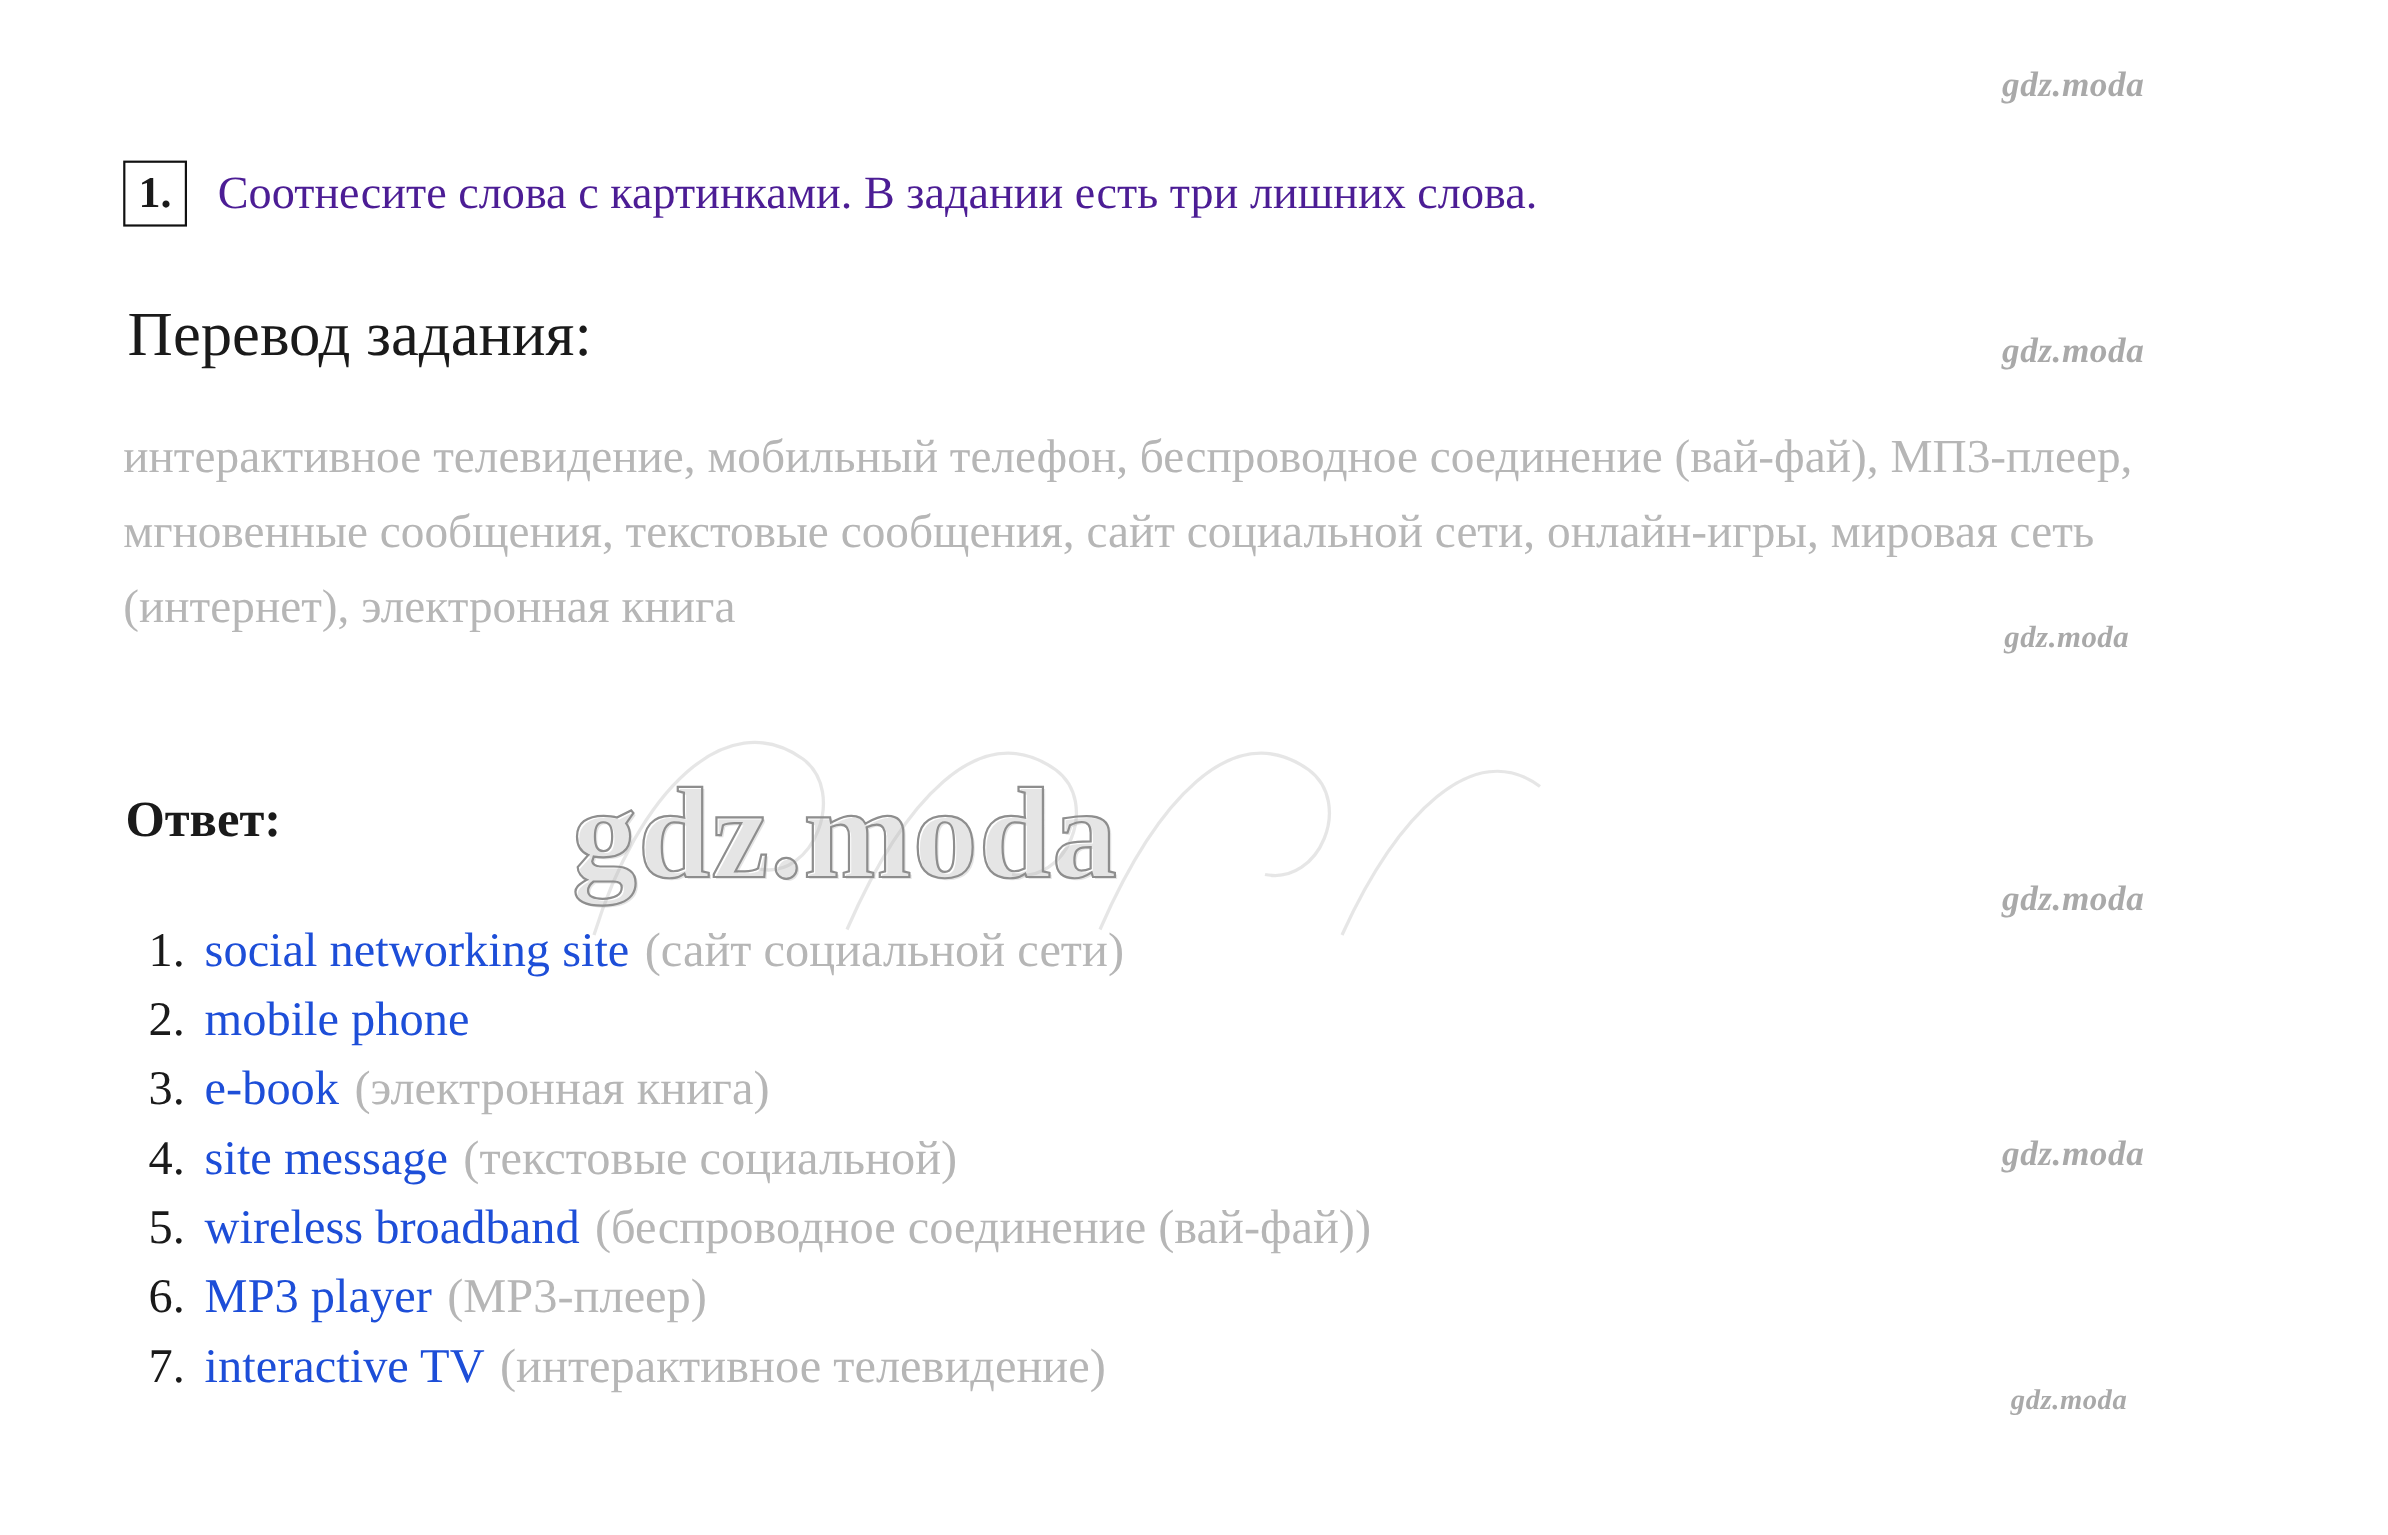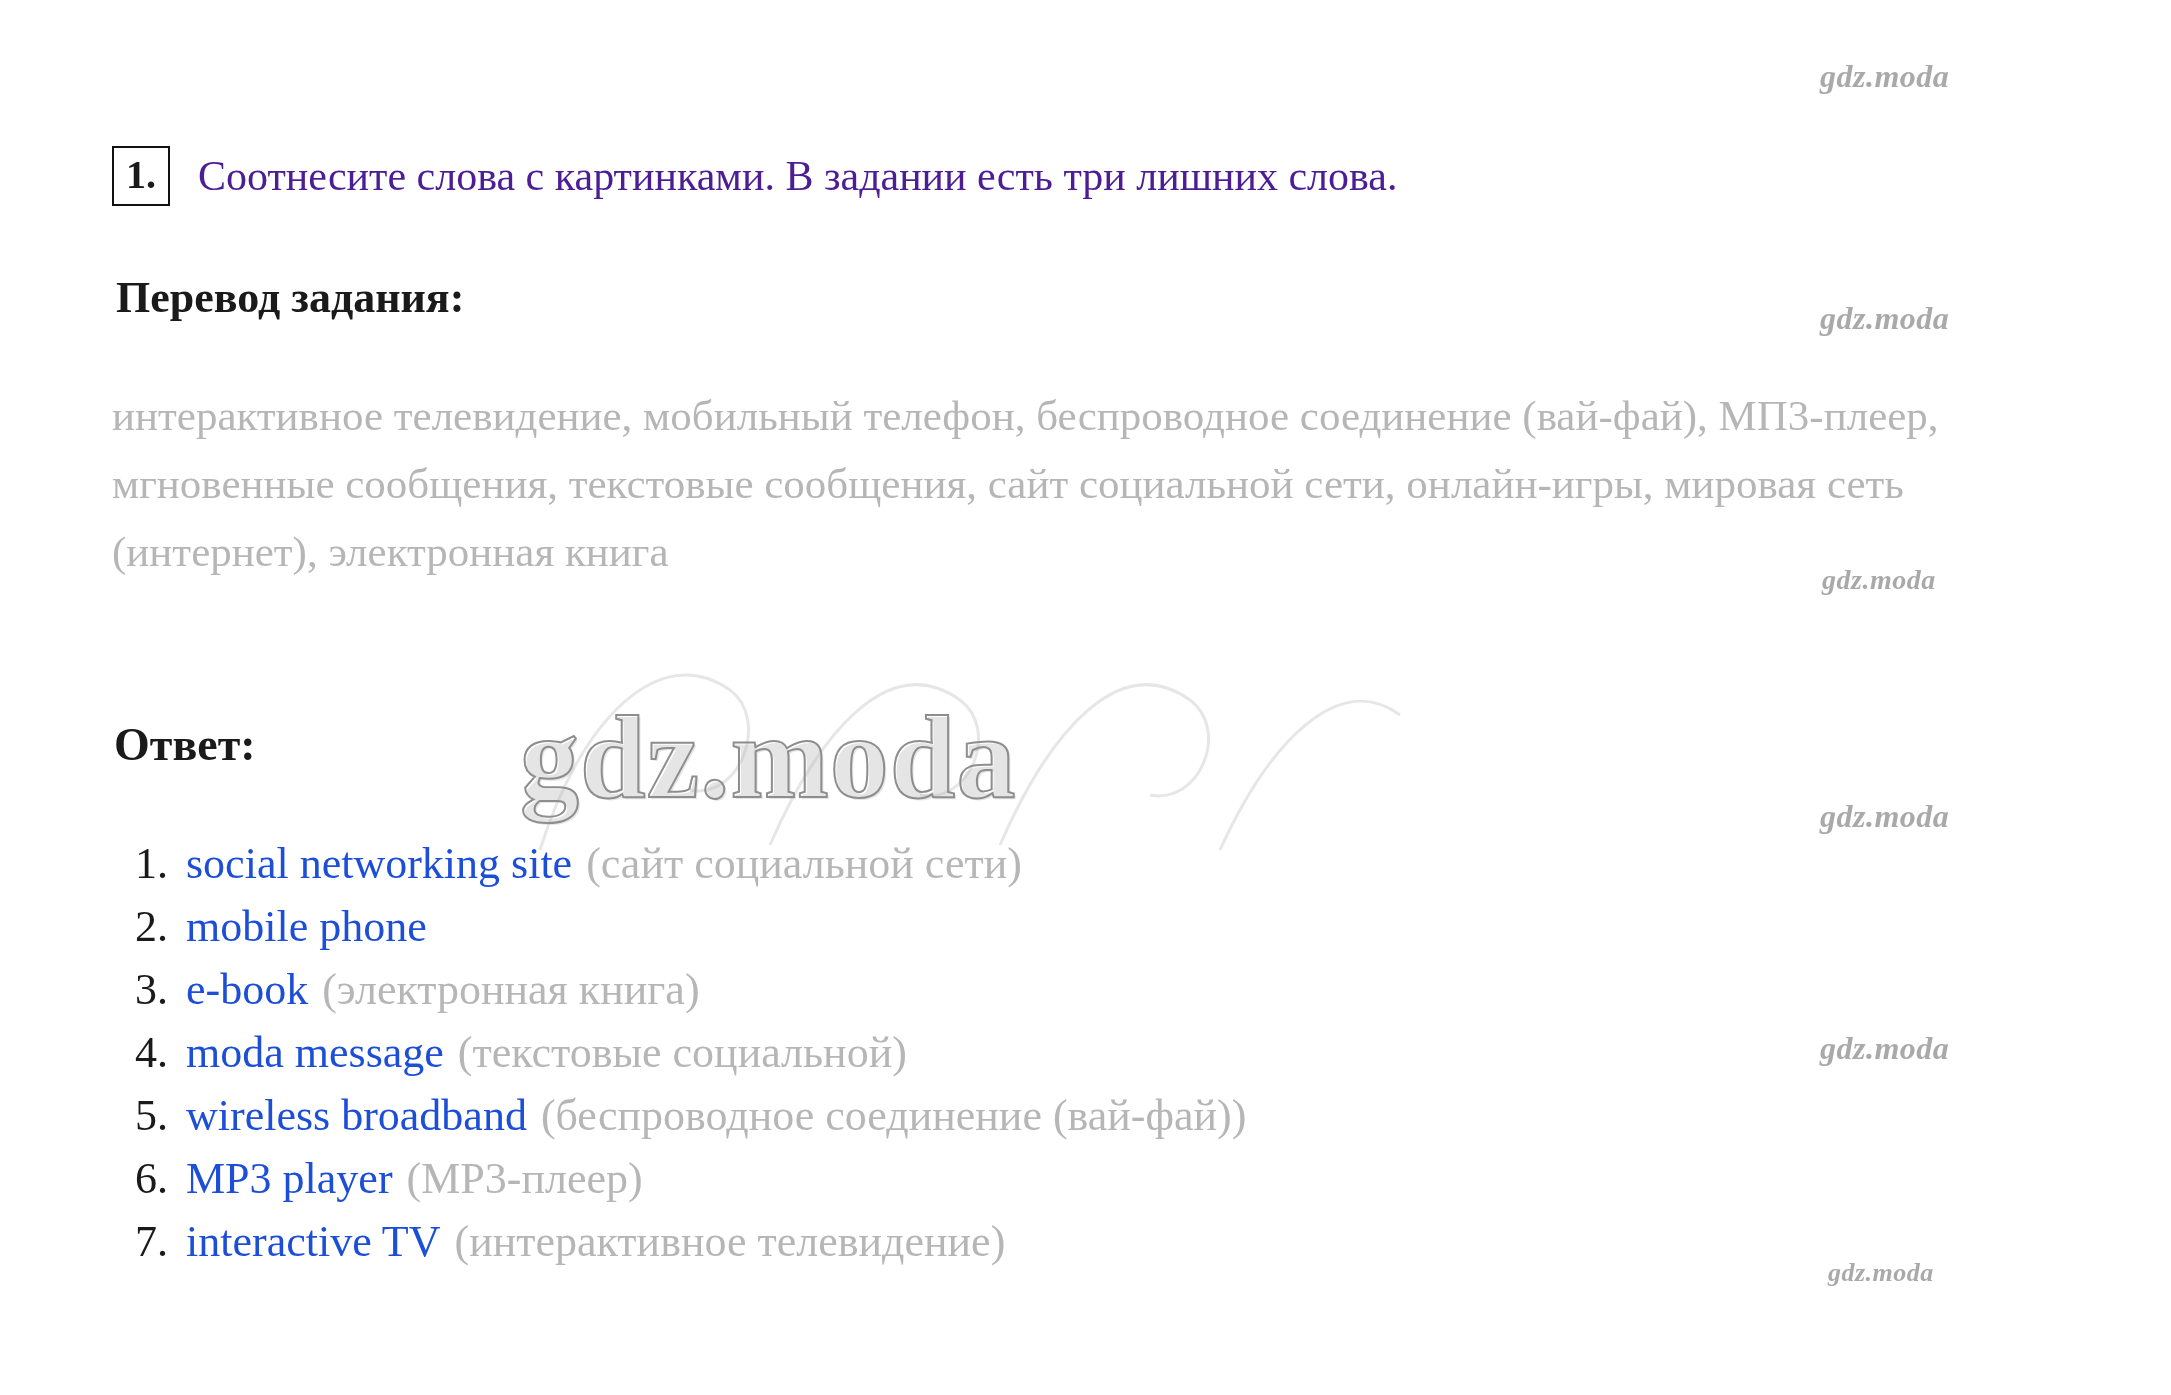--- a/index.html
+++ b/index.html
@@ -57,22 +57,22 @@
     line-height: 1.05;
     white-space: nowrap;
     padding-top: 8px;
   }
 
   
   .subtitle {
     position: absolute;
     left: 116px;
     top: 272px;
-    font-size: 44px;
-    font-weight: bold;
+    font-size: 57px;
+    font-weight: normal;
     white-space: nowrap;
   }
 
   
   .translation {
     position: absolute;
     left: 112px;
     top: 382px;
     width: 1900px;
     font-size: 43px;
@@ -206,21 +206,21 @@
       <span class="answer-index">2.</span>
       <span class="answer-en">mobile phone</span>
     </div>
     <div class="answer-item">
       <span class="answer-index">3.</span>
       <span class="answer-en">e-book</span>
       <span class="answer-ru">(электронная книга)</span>
     </div>
     <div class="answer-item">
       <span class="answer-index">4.</span>
-      <span class="answer-en">moda message</span>
+      <span class="answer-en">site message</span>
       <span class="answer-ru">(текстовые социальной)</span>
     </div>
     <div class="answer-item">
       <span class="answer-index">5.</span>
       <span class="answer-en">wireless broadband</span>
       <span class="answer-ru">(беспроводное соединение (вай-фай))</span>
     </div>
     <div class="answer-item">
       <span class="answer-index">6.</span>
       <span class="answer-en">MP3 player</span>

